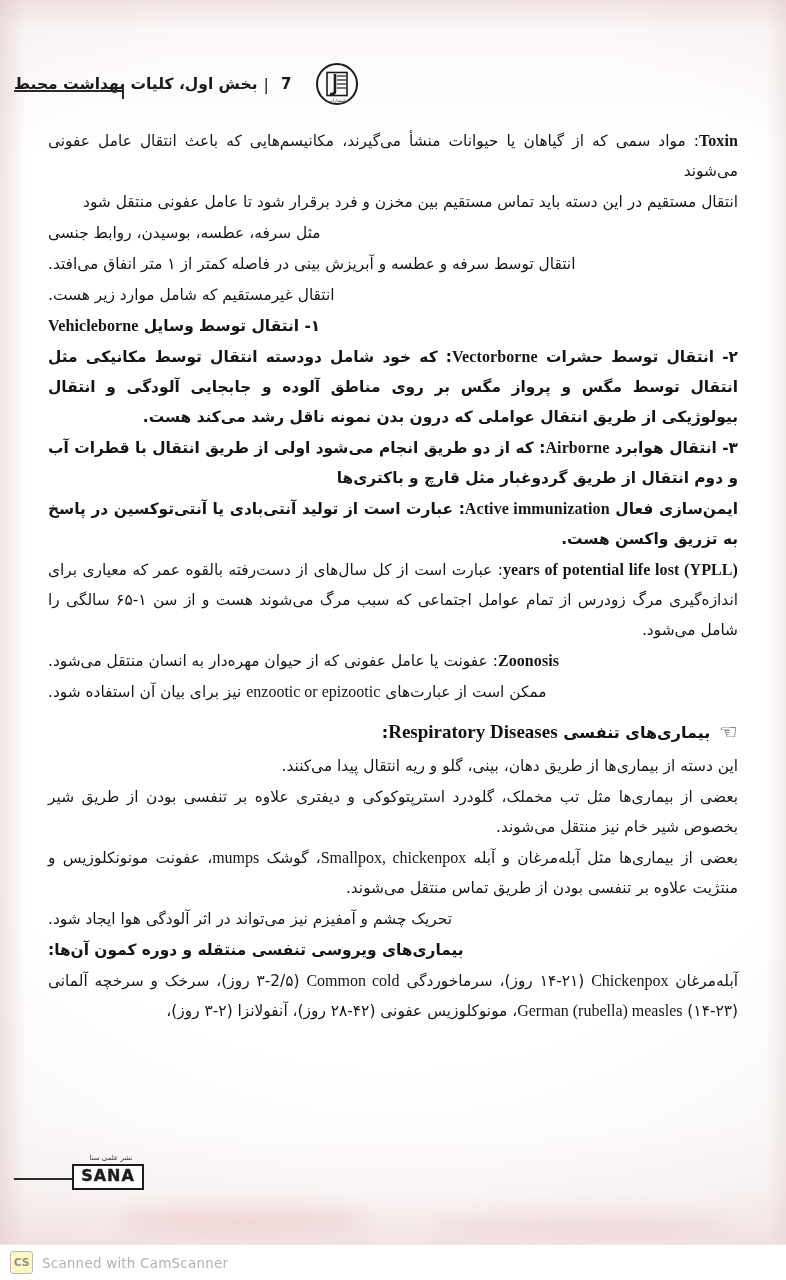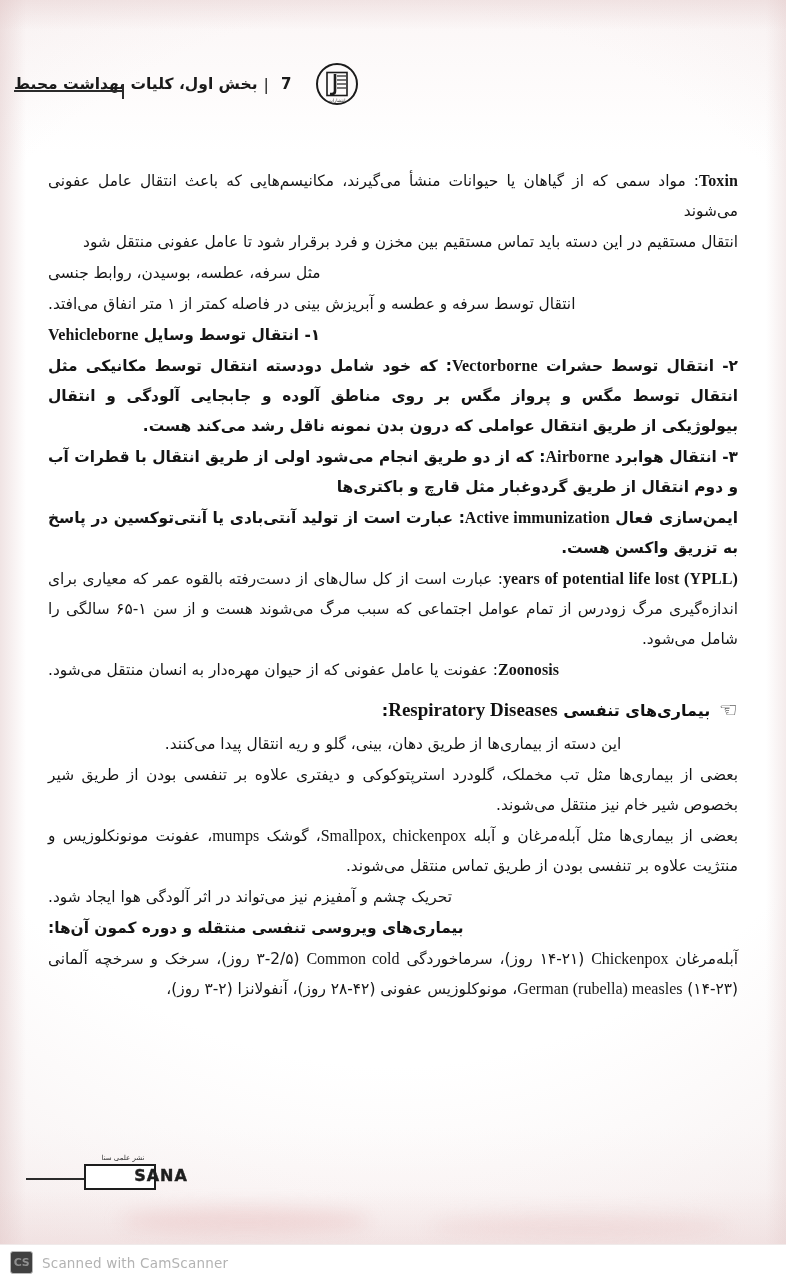--- a/index.html
+++ b/index.html
@@ -175,21 +175,21 @@
   }
   .section-head .sh-text .lat {
     font-family: "Liberation Serif", "DejaVu Serif", serif;
     font-weight: 700;
     font-size: 19px;
   }
 
   
   .footer-rule-wrap {
     position: absolute;
-    left: 26px;
+    left: 14px;
     bottom: 86px;
     width: 230px;
     height: 40px;
   }
   .footer-rule {
     position: absolute;
     left: 0; top: 24px;
     width: 60px; height: 2px;
     background: #2b2b2b;
   }
@@ -211,21 +211,20 @@
   .sana-text {
     position: absolute;
     left: 0; top: 12px;
     width: 72px;
     text-align: center;
     font-family: "DejaVu Sans", sans-serif;
     font-weight: 700;
     font-size: 16px;
     letter-spacing: 1px;
     color: #1d1d1d;
-    padding-left: 41px;
     -webkit-text-stroke: 0.4px #1d1d1d;
   }
   .sana-caption {
     position: absolute;
     left: 2px; top: 0px;
     width: 74px;
     text-align: center;
     font-size: 7px;
     color: #303030;
     white-space: nowrap;
@@ -249,21 +248,21 @@
   .cs-badge {
     width: 21px; height: 21px;
     border: 1.6px solid #b9b9b9;
     border-radius: 3px;
     color: #8f8f8f;
     font-family: "DejaVu Sans", sans-serif;
     font-weight: 700;
     font-size: 11px;
     display: flex; align-items: center; justify-content: center;
     margin-right: 9px;
-    background: #404040;
+    background: #fef9c3;
     letter-spacing: -0.3px;
   }
   .cs-text {
     color: #b3b3b3;
     font-size: 13.5px;
     font-family: "DejaVu Sans", sans-serif;
     letter-spacing: 0.2px;
   }
 
   
@@ -308,42 +307,44 @@
       <line x1="23" y1="15" x2="32" y2="15" stroke="#1b1b1b" stroke-width="1.2"></line>
       <line x1="23" y1="19" x2="32" y2="19" stroke="#1b1b1b" stroke-width="1.2"></line>
       <line x1="23" y1="23" x2="32" y2="23" stroke="#1b1b1b" stroke-width="1.2"></line>
       <line x1="23" y1="27" x2="32" y2="27" stroke="#1b1b1b" stroke-width="1.2"></line>
       <text x="23" y="41" text-anchor="middle" font-size="4.5" fill="#2b2b2b" font-family="DejaVu Sans, sans-serif">انتشارات</text>
     </svg>
   </div>
 
   <div class="content">
     <div id="paras-top">
-        <p class="para" id="p-toxin" style="text-align: justify; margin-top: 40px;"><span class="lat">Toxin</span><span>: مواد سمی که از گیاهان یا حیوانات منشأ می‌گیرند، مکانیسم‌هایی که باعث انتقال عامل عفونی می‌شوند</span></p>
+        <p class="para" id="p-toxin" style="text-align: justify;"><span class="lat">Toxin</span><span>: مواد سمی که از گیاهان یا حیوانات منشأ می‌گیرند، مکانیسم‌هایی که باعث انتقال عامل عفونی می‌شوند</span></p>
         <p class="para" id="p-direct-transmission" style="text-align: justify;"><span>انتقال مستقیم در این دسته باید تماس مستقیم بین مخزن و فرد برقرار شود تا عامل عفونی منتقل شود</span></p>
         <p class="para" id="p-direct-examples" style="text-align: left;"><span>مثل سرفه، عطسه، بوسیدن، روابط جنسی</span></p>
         <p class="para" id="p-droplet" style="text-align: left;"><span>انتقال توسط سرفه و عطسه و آبریزش بینی در فاصله کمتر از ۱ متر انفاق می‌افتد.</span></p>
+        <p class="para" id="p-indirect" style="text-align: left;"><span>انتقال غیرمستقیم که شامل موارد زیر هست.</span></p>
         <p class="para heading" id="h-vehicleborne" style="text-align: left;"><span class="bold">۱- انتقال توسط وسایل </span><span class="lat">Vehicleborne</span></p>
         <p class="para heading" id="p-vectorborne" style="text-align: justify;"><span class="bold">۲- انتقال توسط حشرات </span><span class="lat">Vectorborne</span><span>: که خود شامل دودسته انتقال توسط مکانیکی مثل انتقال توسط مگس و پرواز مگس بر روی مناطق آلوده و جابجایی آلودگی و انتقال بیولوژیکی از طریق انتقال عواملی که درون بدن نمونه ناقل رشد می‌کند هست.</span></p>
         <p class="para heading" id="p-airborne" style="text-align: justify;"><span class="bold">۳- انتقال هوابرد </span><span class="lat">Airborne</span><span>: که از دو طریق انجام می‌شود اولی از طریق انتقال با قطرات آب و دوم انتقال از طریق گردوغبار مثل قارچ و باکتری‌ها</span></p>
         <p class="para heading" id="p-active-immunization" style="text-align: justify;"><span class="bold">ایمن‌سازی فعال </span><span class="lat">Active immunization</span><span>: عبارت است از تولید آنتی‌بادی یا آنتی‌توکسین در پاسخ به تزریق واکسن هست.</span></p>
         <p class="para" id="p-ypll" style="text-align: justify;"><span class="lat">years of potential life lost (YPLL)</span><span>: عبارت است از کل سال‌های از دست‌رفته بالقوه عمر که معیاری برای اندازه‌گیری مرگ زودرس از تمام عوامل اجتماعی که سبب مرگ می‌شوند هست و از سن ۱-۶۵ سالگی را شامل می‌شود.</span></p>
         <p class="para" id="p-zoonosis" style="text-align: left;"><span class="lat">Zoonosis</span><span>: عفونت یا عامل عفونی که از حیوان مهره‌دار به انسان منتقل می‌شود.</span></p>
+        <p class="para" id="p-enzootic" style="text-align: left;"><span>ممکن است از عبارت‌های </span><span class="lat-reg">enzootic or epizootic</span><span> نیز برای بیان آن استفاده شود.</span></p>
       </div>
 
     <div class="section-head">
       <span class="hand">☞</span>
       <span class="sh-text">
         <span>بیماری‌های تنفسی</span>
         <span class="lat">Respiratory Diseases</span><span>:</span>
       </span>
     </div>
 
     <div id="paras-bottom">
-        <p class="para" id="p-resp-1" style="text-align: center;"><span>این دسته از بیماری‌ها از طریق دهان، بینی، گلو و ریه انتقال پیدا می‌کنند.</span></p>
+        <p class="para" id="p-resp-1" style="text-align: right;"><span>این دسته از بیماری‌ها از طریق دهان، بینی، گلو و ریه انتقال پیدا می‌کنند.</span></p>
         <p class="para" id="p-resp-2" style="text-align: justify;"><span>بعضی از بیماری‌ها مثل تب مخملک، گلودرد استرپتوکوکی و دیفتری علاوه بر تنفسی بودن از طریق شیر بخصوص شیر خام نیز منتقل می‌شوند.</span></p>
         <p class="para" id="p-resp-3" style="text-align: justify;"><span>بعضی از بیماری‌ها مثل آبله‌مرغان و آبله </span><span class="lat-reg">Smallpox, chickenpox</span><span>، گوشک </span><span class="lat-reg">mumps</span><span>، عفونت مونونکلوزیس و منتژیت علاوه بر تنفسی بودن از طریق تماس منتقل می‌شوند.</span></p>
         <p class="para" id="p-resp-4" style="text-align: left;"><span>تحریک چشم و آمفیزم نیز می‌تواند در اثر آلودگی هوا ایجاد شود.</span></p>
         <p class="para heading" id="h-viral-resp" style="text-align: left;"><span class="bold">بیماری‌های ویروسی تنفسی منتقله و دوره کمون آن‌ها:</span></p>
         <p class="para" id="p-viral-list" style="text-align: justify;"><span>آبله‌مرغان </span><span class="lat-reg">Chickenpox</span><span> (۱۴-۲۱ روز)، سرماخوردگی </span><span class="lat-reg">Common cold</span><span> (۳-2/۵ روز)، سرخک و سرخچه آلمانی </span><span class="lat-reg">German (rubella) measles</span><span> (۱۴-۲۳)، مونوکلوزیس عفونی (۴۲-۲۸ روز)، آنفولانزا (۲-۳ روز)،</span></p>
       </div>
   </div>
 
   <div class="footer-rule-wrap">
     <div class="footer-rule"></div>

